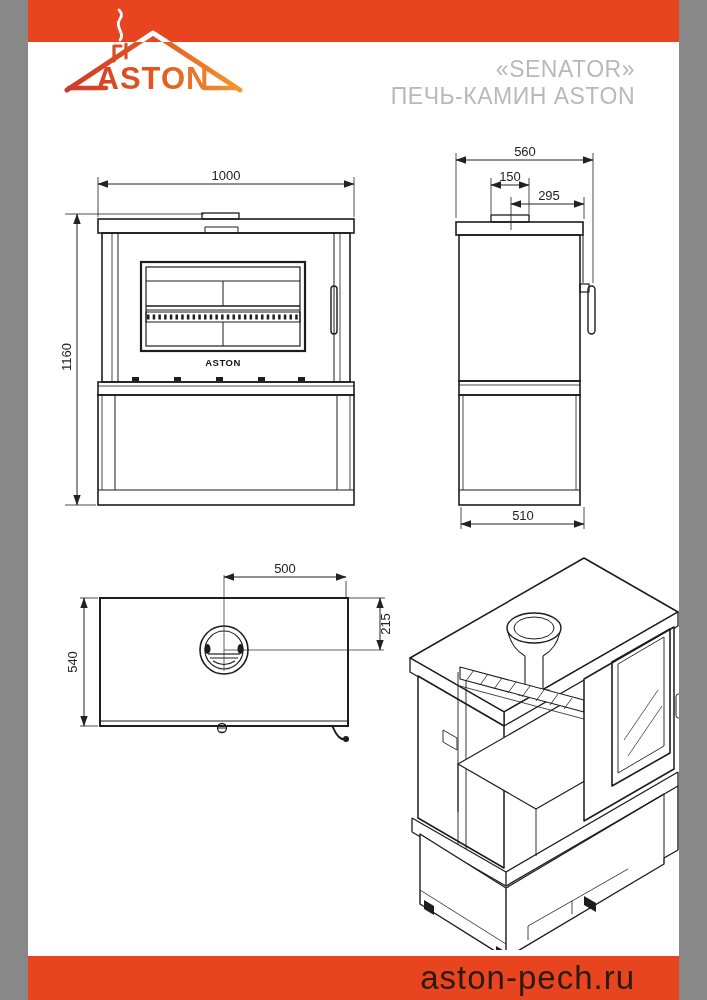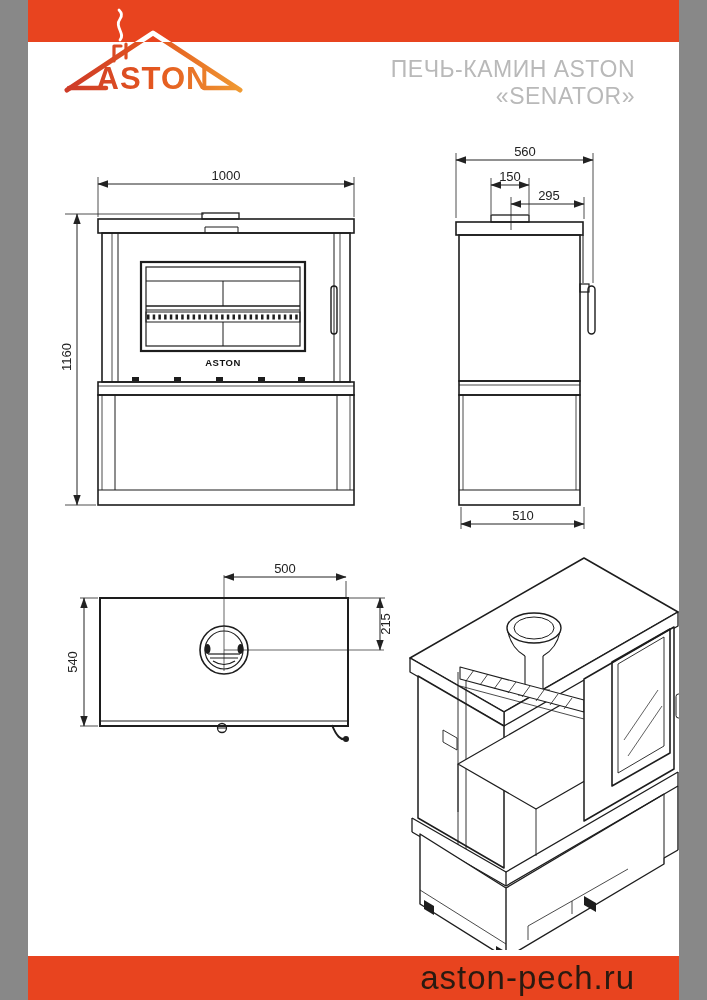--- a/index.html
+++ b/index.html
@@ -44,22 +44,22 @@
         <path d="M86,61 V46 H93 M98,44 V58" stroke-width="3.2"></path>
         <path d="M92,40 C98,34 86,27 92,19 C95,15 93,12 91,10" stroke-width="2.8"></path>
       </g>
     </defs>
     <use href="#logoArt" clip-path="url(#cpTop)" stroke="#ffffff"></use>
     <use href="#logoArt" clip-path="url(#cpBot)" stroke="url(#lgA)"></use>
     <text x="125" y="89" text-anchor="middle" font-size="31" font-weight="bold" letter-spacing="1" fill="url(#lgA)" font-family="Liberation Sans,sans-serif">ASTON</text>
   </svg>
 
   <div class="title">
+    <div>«SENATOR»</div>
     <div>ПЕЧЬ-КАМИН ASTON</div>
-    <div>«SENATOR»</div>
   </div>
 
   <svg class="view" style="left:10px;top:148px" width="350" height="394" viewBox="10 148 350 394">
     <defs>
       <marker id="ahF" viewBox="0 0 10 7" refX="9.5" refY="3.5" markerWidth="11" markerHeight="8" markerUnits="userSpaceOnUse" orient="auto-start-reverse">
           <path d="M0,0 L10,3.5 L0,7 Z" fill="#222"></path>
         </marker>
     </defs>
     <g stroke="#222" stroke-width="1" fill="none">
       <line x1="70" y1="177" x2="70" y2="217" stroke-width="0.8"></line>

